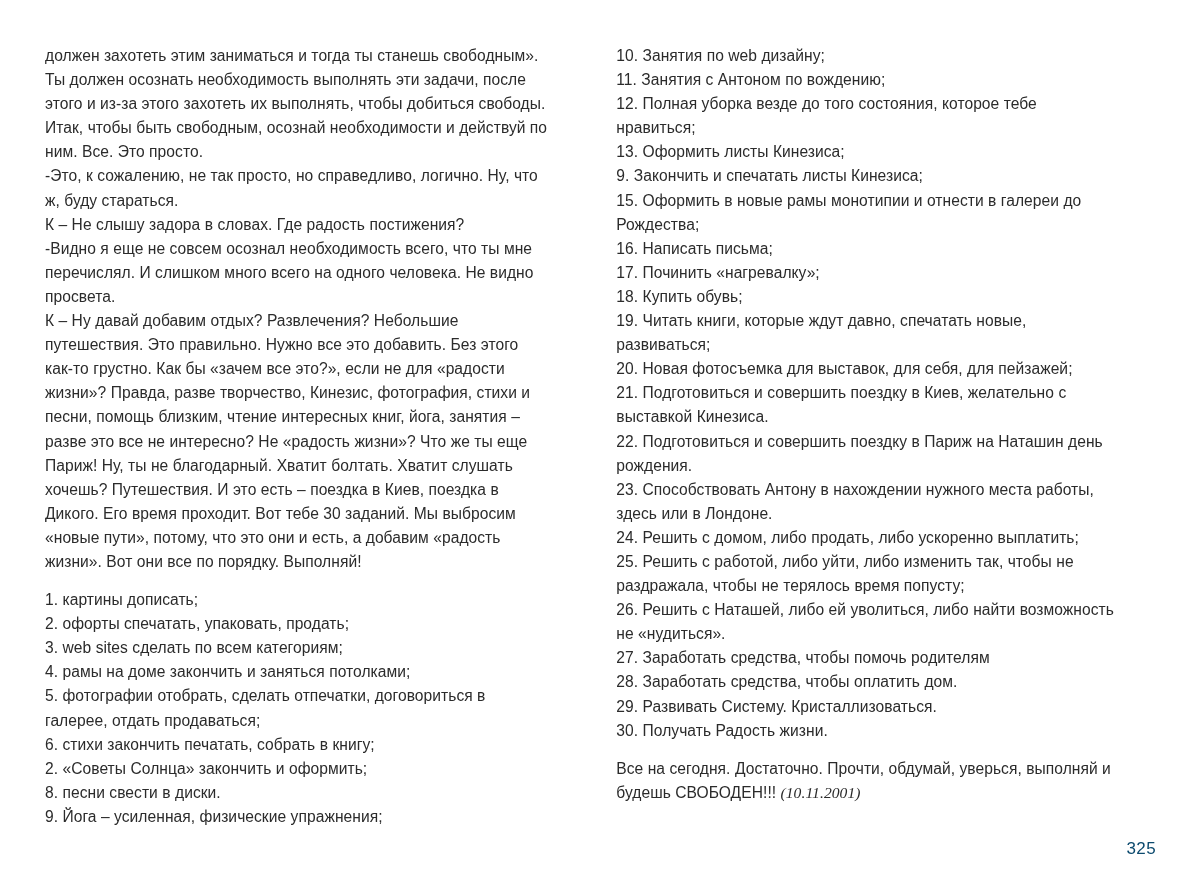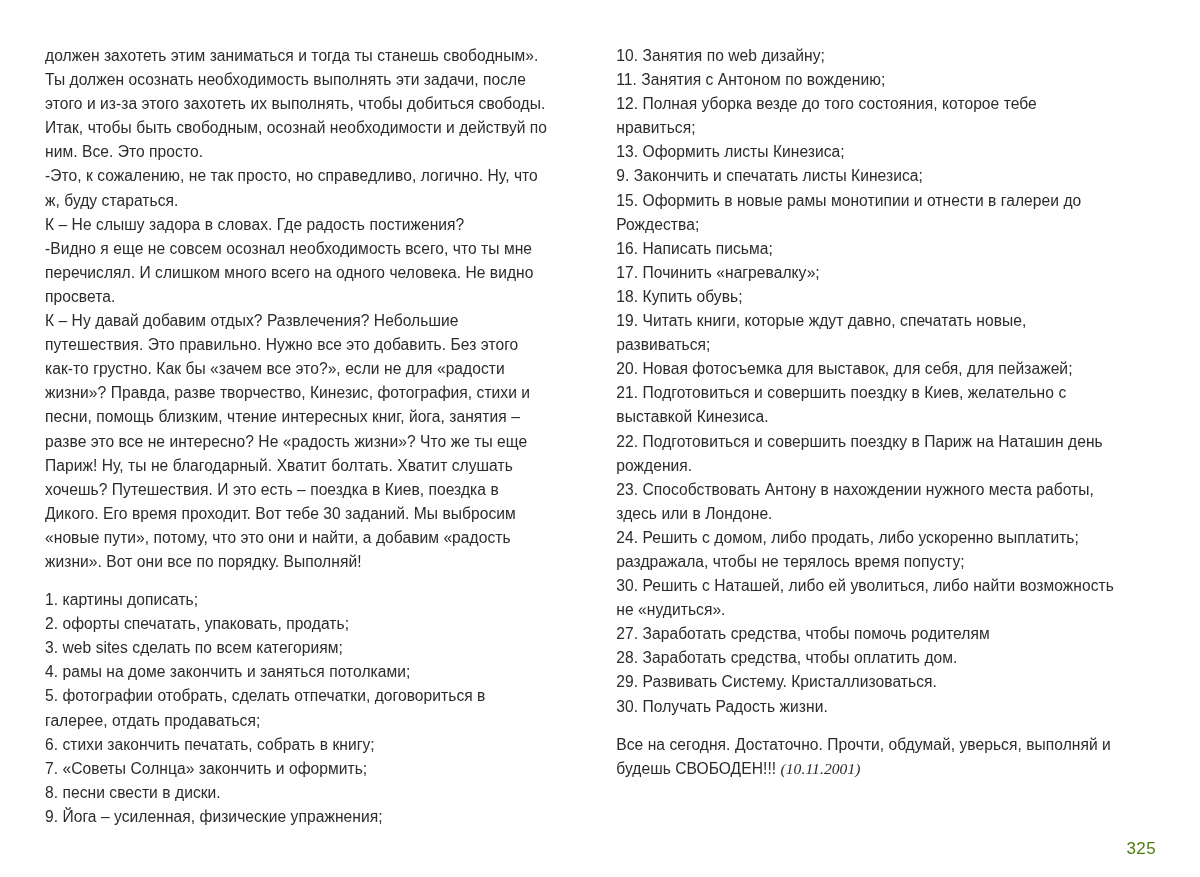--- a/index.html
+++ b/index.html
@@ -79,31 +79,31 @@
           <div class="line">просвета.</div>
           <div class="line">К – Ну давай добавим отдых? Развлечения? Небольшие</div>
           <div class="line">путешествия. Это правильно. Нужно все это добавить. Без этого</div>
           <div class="line">как-то грустно. Как бы «зачем все это?», если не для «радости</div>
           <div class="line">жизни»? Правда, разве творчество, Кинезис, фотография, стихи и</div>
           <div class="line">песни, помощь близким, чтение интересных книг, йога, занятия –</div>
           <div class="line">разве это все не интересно? Не «радость жизни»? Что же ты еще</div>
           <div class="line">Париж! Ну, ты не благодарный. Хватит болтать. Хватит слушать</div>
           <div class="line">хочешь? Путешествия. И это есть – поездка в Киев, поездка в</div>
           <div class="line">Дикого. Его время проходит. Вот тебе 30 заданий. Мы выбросим</div>
-          <div class="line">«новые пути», потому, что это они и найти, а добавим «радость</div>
+          <div class="line">«новые пути», потому, что это они и есть, а добавим «радость</div>
           <div class="line">жизни». Вот они все по порядку. Выполняй!</div>
           <div class="para-gap"></div>
           <div class="line">1. картины дописать;</div>
           <div class="line">2. офорты спечатать, упаковать, продать;</div>
           <div class="line">3. web sites сделать по всем категориям;</div>
           <div class="line">4. рамы на доме закончить и заняться потолками;</div>
           <div class="line">5. фотографии отобрать, сделать отпечатки, договориться в</div>
           <div class="line">галерее, отдать продаваться;</div>
           <div class="line">6. стихи закончить печатать, собрать в книгу;</div>
-          <div class="line">7. «Советы Солнца» закончить и оформить;</div>
+          <div class="line">2. «Советы Солнца» закончить и оформить;</div>
           <div class="line">8. песни свести в диски.</div>
           <div class="line">9. Йога – усиленная, физические упражнения;</div>
         </div>
     </div>
 
     <div class="col col-right">
       <div>
           <div class="line">10. Занятия по web дизайну;</div>
           <div class="line">11. Занятия с Антоном по вождению;</div>
           <div class="line">12. Полная уборка везде до того состояния, которое тебе</div>
@@ -118,30 +118,31 @@
           <div class="line">19. Читать книги, которые ждут давно, спечатать новые,</div>
           <div class="line">развиваться;</div>
           <div class="line">20. Новая фотосъемка для выставок, для себя, для пейзажей;</div>
           <div class="line">21. Подготовиться и совершить поездку в Киев, желательно с</div>
           <div class="line">выставкой Кинезиса.</div>
           <div class="line">22. Подготовиться и совершить поездку в Париж на Наташин день</div>
           <div class="line">рождения.</div>
           <div class="line">23. Способствовать Антону в нахождении нужного места работы,</div>
           <div class="line">здесь или в Лондоне.</div>
           <div class="line">24. Решить с домом, либо продать, либо ускоренно выплатить;</div>
+          <div class="line">25. Решить с работой, либо уйти, либо изменить так, чтобы не</div>
           <div class="line">раздражала, чтобы не терялось время попусту;</div>
-          <div class="line">30. Решить с Наташей, либо ей уволиться, либо найти возможность</div>
+          <div class="line">26. Решить с Наташей, либо ей уволиться, либо найти возможность</div>
           <div class="line">не «нудиться».</div>
           <div class="line">27. Заработать средства, чтобы помочь родителям</div>
           <div class="line">28. Заработать средства, чтобы оплатить дом.</div>
           <div class="line">29. Развивать Систему. Кристаллизоваться.</div>
           <div class="line">30. Получать Радость жизни.</div>
           <div class="para-gap"></div>
           <div class="line">Все на сегодня. Достаточно. Прочти, обдумай, уверься, выполняй и</div>
           <div class="line"><span>будешь СВОБОДЕН!!! </span><span class="italic">(10.11.2001)</span></div>
         </div>
     </div>
 
   </div>
 
-  <div class="page-number" style="color: #4d7c0f;">325</div>
+  <div class="page-number" style="color: #0c4a6e;">325</div>
 
 </div>
 
 </body></html>

